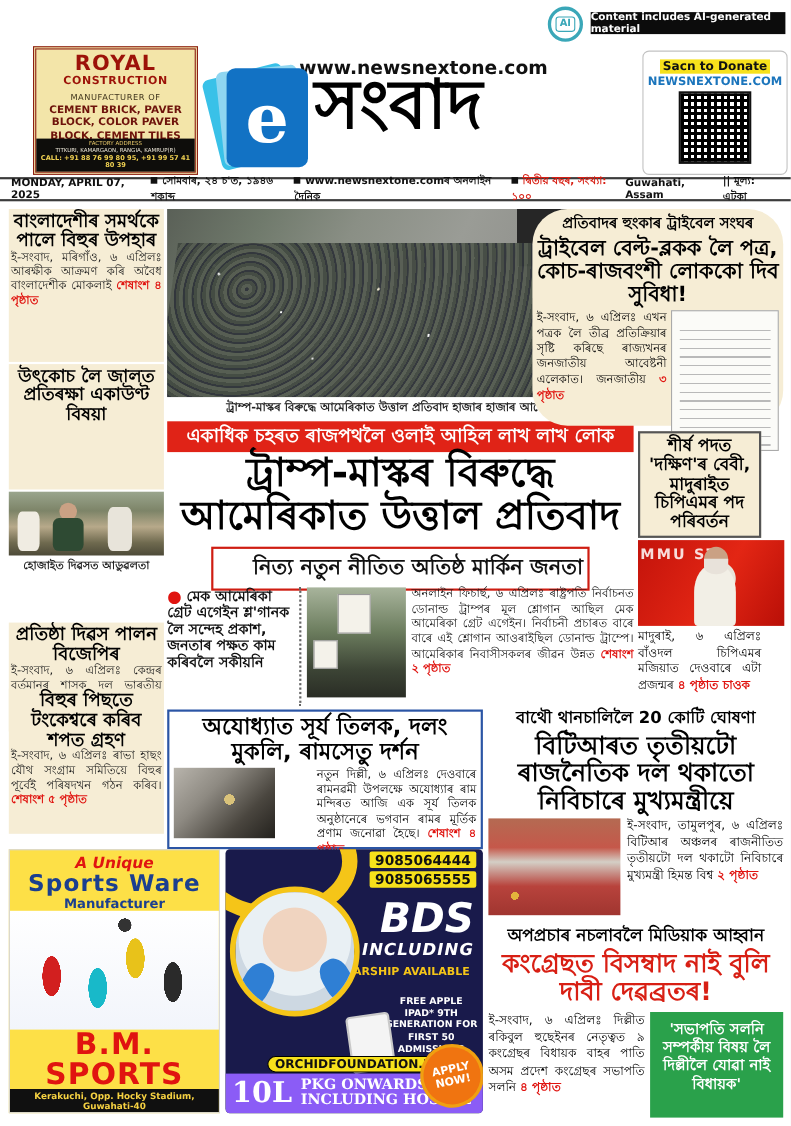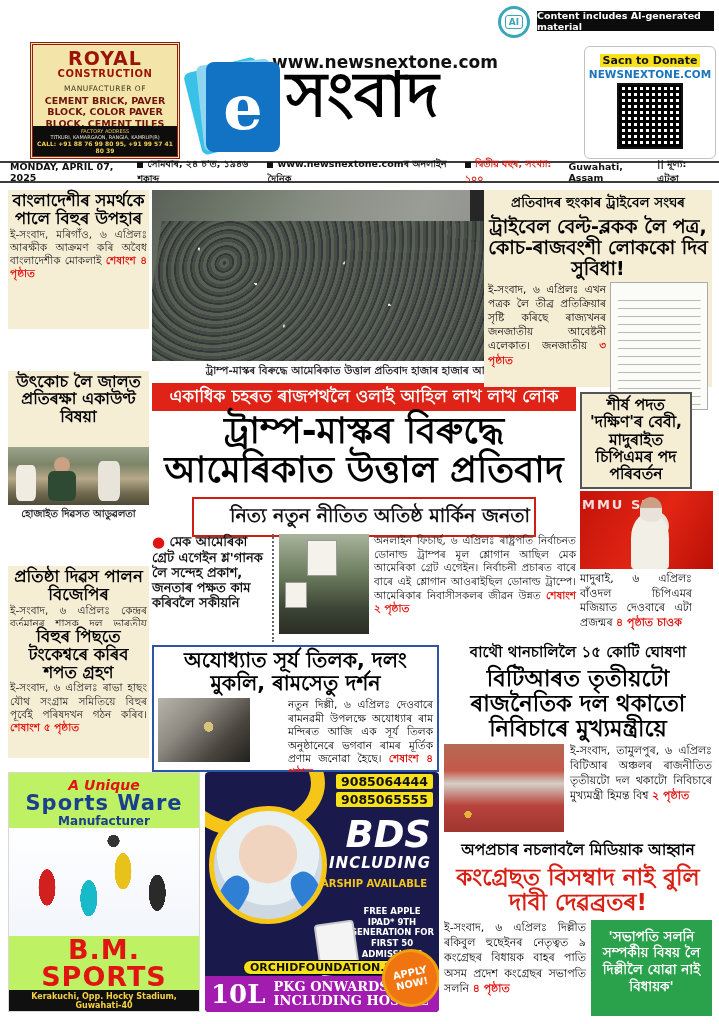--- a/index.html
+++ b/index.html
@@ -83,21 +83,21 @@
   .maga { left:152px; top:534px; width:424px; height:108px; display:flex; }
   .maga-left { width:122px; font-size:13px; font-weight:bold; color:#111; line-height:1.15;
                border-right:2px dotted #666; padding-right:4px; }
   .maga-photo { width:90px; height:100px; margin:0 5px; position:relative; overflow:hidden;
       background:linear-gradient(180deg,#a8b49c 0%,#6c7d5e 40%,#3c4435 75%,#2a2d25 100%); }
   .placard { position:absolute; background:#f4f2ea; border:1px solid #999; }
   .maga-right { flex:1; font-size:10.5px; line-height:1.3; color:#111; text-align:justify; }
   .dot { color:#e01410; font-size:15px; vertical-align:-1px; }
 
   
-  .tribal { left:484px; top:190px; width:228px; height:197px; padding:2px 4px; }
+  .tribal { left:484px; top:190px; width:228px; height:197px; padding:2px 4px;border-radius:32px; }
   .tribal-k { font-size:13.5px; font-weight:bold; }
   .tribal-h { font-size:19px; font-weight:bold; line-height:1.1; margin-top:1px; }
   .tribal-row { display:flex; margin-top:3px; }
   .tribal-body { width:118px; font-size:10.5px; line-height:1.35; text-align:justify; }
   .letter { width:98px; height:128px; margin-left:4px; background:#fbfbf8; border:1px solid #aaa;
       background-image:repeating-linear-gradient(180deg,transparent 0 7px,#b9b9b9 7px 8px); background-size:86% 100%; background-position:7px 10px; background-repeat:no-repeat; }
   .cpm { left:580px; top:392px; width:112px; }
   .cpm-hbox { border:2px solid #555; background:#f6edd5; font-size:15.5px; font-weight:bold; text-align:center; line-height:1.12; padding:3px 1px; }
   .cpm-photo { width:133px; height:78px; margin-top:2px; position:relative; overflow:hidden;
       background:radial-gradient(circle at 55% 45%, #e8e4da 0 18%, transparent 19%), linear-gradient(120deg,#c3130b,#e32614 55%,#b90f07); }
@@ -129,21 +129,21 @@
   
   .cong { left:442px; top:838px; width:272px; padding:0 2px; }
   .cong-k { font-size:15.5px; font-weight:bold; text-align:center; }
   .cong-h { font-size:23px; font-weight:bold; color:#d81f14; text-align:center; line-height:1.1; margin-top:1px; }
   .cong-row { display:flex; margin-top:4px; }
   .cong-body { width:142px; font-size:11px; line-height:1.4; text-align:justify; }
   .cong-quote { flex:1; margin-left:5px; background:#2aa14b; color:#fff; font-size:13.5px; font-weight:bold;
                 text-align:center; padding:8px 4px; line-height:1.25; height:96px; }
 
   
-  .bm { left:8px; top:772px; width:192px; height:240px; background:#bef264; border:1px solid #d8d8d8; text-align:center; overflow:hidden; }
+  .bm { left:8px; top:772px; width:192px; height:240px; background:#fde047; border:1px solid #d8d8d8; text-align:center; overflow:hidden; }
   .bm-t1 { color:#e01410; font-weight:bold; font-size:14px; font-style:italic; margin-top:4px; }
   .bm-t2 { color:#1b3f8f; font-weight:bold; font-size:21px; letter-spacing:1px; line-height:1; }
   .bm-t3 { color:#1b3f8f; font-size:12px; font-weight:bold; }
   .bm-img { width:100%; height:108px; position:relative;
       background:
         radial-gradient(14px 30px at 20% 55%, #d21f1f 0 60%, transparent 61%),
         radial-gradient(14px 30px at 42% 65%, #18b9c9 0 60%, transparent 61%),
         radial-gradient(14px 30px at 60% 40%, #e8c21a 0 60%, transparent 61%),
         radial-gradient(14px 30px at 78% 60%, #2a2a2a 0 60%, transparent 61%),
         radial-gradient(10px 10px at 55% 12%, #333 0 60%, transparent 61%),
@@ -158,21 +158,21 @@
   .bds-wa { position:absolute; right:64px; top:4px; width:12px; height:12px; border-radius:50%; background:#25d366; }
   .bds-title { position:absolute; right:8px; top:44px; color:#fff; font-size:37px; font-weight:bold; font-style:italic; line-height:1; }
   .bds-sub { position:absolute; right:8px; top:82px; color:#fff; font-size:15px; font-weight:bold; font-style:italic; letter-spacing:1px; }
   .bds-sch { position:absolute; right:12px; top:106px; color:#f5c518; font-size:10px; font-weight:bold; text-align:center; line-height:1.2; }
   .bds-offer { position:absolute; right:4px; top:134px; width:86px; color:#fff; font-size:8.5px; font-weight:bold; text-align:center; line-height:1.25; }
   .bds-photo { position:absolute; left:4px; top:34px; width:118px; height:118px; border-radius:50%; border:5px solid #f5c518;
       background:radial-gradient(circle at 50% 40%, #f0d4c0 0 34%, #e9f0f4 35% 60%, #cdd8e2 61%); overflow:hidden; }
   .bds-glove { position:absolute; width:26px; height:40px; background:#2f7fd4; border-radius:40%; }
   .bds-ipad { position:absolute; left:112px; top:150px; width:40px; height:52px; background:#f4f4f4; border:2px solid #c9c9c9; border-radius:4px; transform:rotate(-8deg); }
   .bds-site { position:absolute; left:38px; top:188px; background:#f7e11b; border:1px solid #000; color:#111; font-size:11px; font-weight:bold; padding:0 6px; border-radius:8px; }
-  .bds-strip { position:absolute; left:0; bottom:0; width:100%; height:36px; background:#a21caf; color:#fff; display:flex; align-items:center; }
+  .bds-strip { position:absolute; left:0; bottom:0; width:100%; height:36px; background:#8b5cf6; color:#fff; display:flex; align-items:center; }
   .bds-price { font-family:"DejaVu Serif","Liberation Serif",serif; font-size:26px; font-weight:bold; margin-left:6px; }
   .bds-pkg { font-family:"DejaVu Serif","Liberation Serif",serif; font-size:13px; font-weight:bold; line-height:1.1; margin-left:8px; }
   .bds-apply { position:absolute; right:2px; bottom:8px; width:52px; height:52px; border-radius:50%; background:#f07410;
       color:#fff; font-size:10px; font-weight:bold; display:flex; align-items:center; justify-content:center; text-align:center;
       transform:rotate(-12deg); box-shadow:0 0 0 3px #f0a010; }
 </style>
 </head>
 <body>
 
 <div id="page">
@@ -216,21 +216,21 @@
     <span><i class="sq"></i><span>www.newsnextone.comৰ অনলাইন দৈনিক</span></span>
     <span><i class="sq"></i><span class="red">দ্বিতীয় বছৰ, সংখ্যা: ১০০</span></span>
     <span>Guwahati, Assam</span>
     <span>|| মূল্য: এটকা</span>
   </div>
 
   <div class="abs lc cream" style="top:190px; height:139px;">
     <div class="hl lc-h1 ctr">বাংলাদেশীৰ সমৰ্থকে পালে বিহুৰ উপহাৰ</div>
     <div class="body-txt jst"><span>ই-সংবাদ, মৰিগাঁও, ৬ এপ্ৰিলঃ আৰক্ষীক আক্ৰমণ কৰি অবৈধ বাংলাদেশীক মোকলাই </span><span class="ref">শেষাংশ ৪ পৃষ্ঠাত</span></div>
   </div>
-  <div class="abs lc cream" style="top:331px; height:114px;margin-top:40px;">
+  <div class="abs lc cream" style="top:331px; height:114px;">
     <div class="hl lc-h2 ctr">উৎকোচ লৈ জালত প্ৰতিৰক্ষা একাউণ্ট বিষয়া</div>
   </div>
 
   <div class="lc-photo">
     <i style="left:46px;top:10px;width:16px;height:16px;background:#caa184;"></i>
     <i style="left:40px;top:24px;width:28px;height:30px;background:#2e4a33;border-radius:20%;"></i>
     <i style="left:90px;top:14px;width:22px;height:40px;background:#e8e4da;border-radius:20%;"></i>
     <i style="left:8px;top:18px;width:20px;height:36px;background:#f0ece2;border-radius:20%;"></i>
   </div>
   <div class="abs lc-cap">হোজাইত দিৱসত আডুৱলতা</div>
@@ -286,21 +286,21 @@
 
   <div class="abs ayo">
     <div class="ayo-h">অযোধ্যাত সূৰ্য তিলক, দলং মুকলি, ৰামসেতু দৰ্শন</div>
     <div class="ayo-row">
       <div class="ayo-photo"></div>
       <div class="ayo-body"><span>নতুন দিল্লী, ৬ এপ্ৰিলঃ দেওবাৰে ৰামনৱমী উপলক্ষে অযোধ্যাৰ ৰাম মন্দিৰত আজি এক সূৰ্য তিলক অনুষ্ঠানেৰে ভগবান ৰামৰ মূৰ্তিক প্ৰণাম জনোৱা হৈছে। </span><span class="ref">শেষাংশ ৪ পৃষ্ঠাত</span></div>
     </div>
   </div>
 
   <div class="abs btr">
-    <div class="btr-k">বাথৌ থানচালিলৈ ১৫ কোটি ঘোষণা</div>
+    <div class="btr-k">বাথৌ থানচালিলৈ 20 কোটি ঘোষণা</div>
     <div class="btr-h">বিটিআৰত তৃতীয়টো ৰাজনৈতিক দল থকাতো নিবিচাৰে মুখ্যমন্ত্ৰীয়ে</div>
     <div class="btr-row">
       <div class="btr-photo"></div>
       <div class="btr-body"><span>ই-সংবাদ, তামুলপুৰ, ৬ এপ্ৰিলঃ বিটিআৰ অঞ্চলৰ ৰাজনীতিত তৃতীয়টো দল থকাটো নিবিচাৰে মুখ্যমন্ত্ৰী হিমন্ত বিশ্ব </span><span class="ref">২ পৃষ্ঠাত</span></div>
     </div>
   </div>
 
   <div class="abs cong">
     <div class="cong-k">অপপ্ৰচাৰ নচলাবলৈ মিডিয়াক আহ্বান</div>
     <div class="cong-h">কংগ্ৰেছত বিসম্বাদ নাই বুলি দাবী দেৱব্ৰতৰ!</div>

